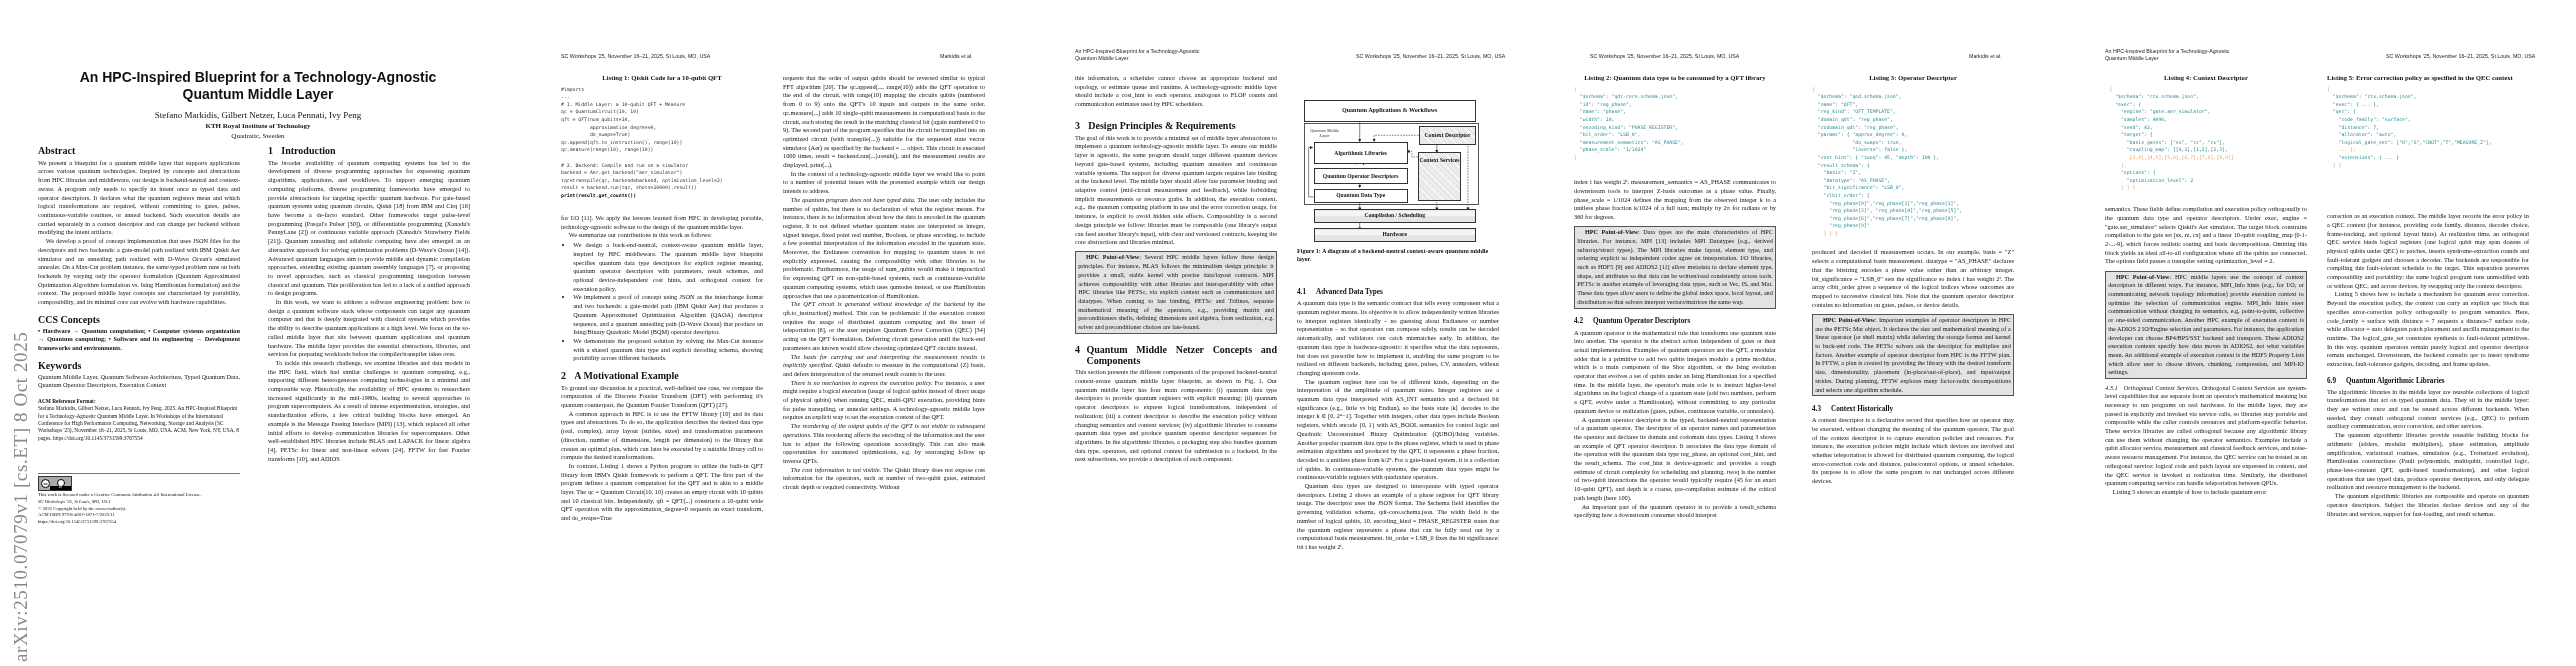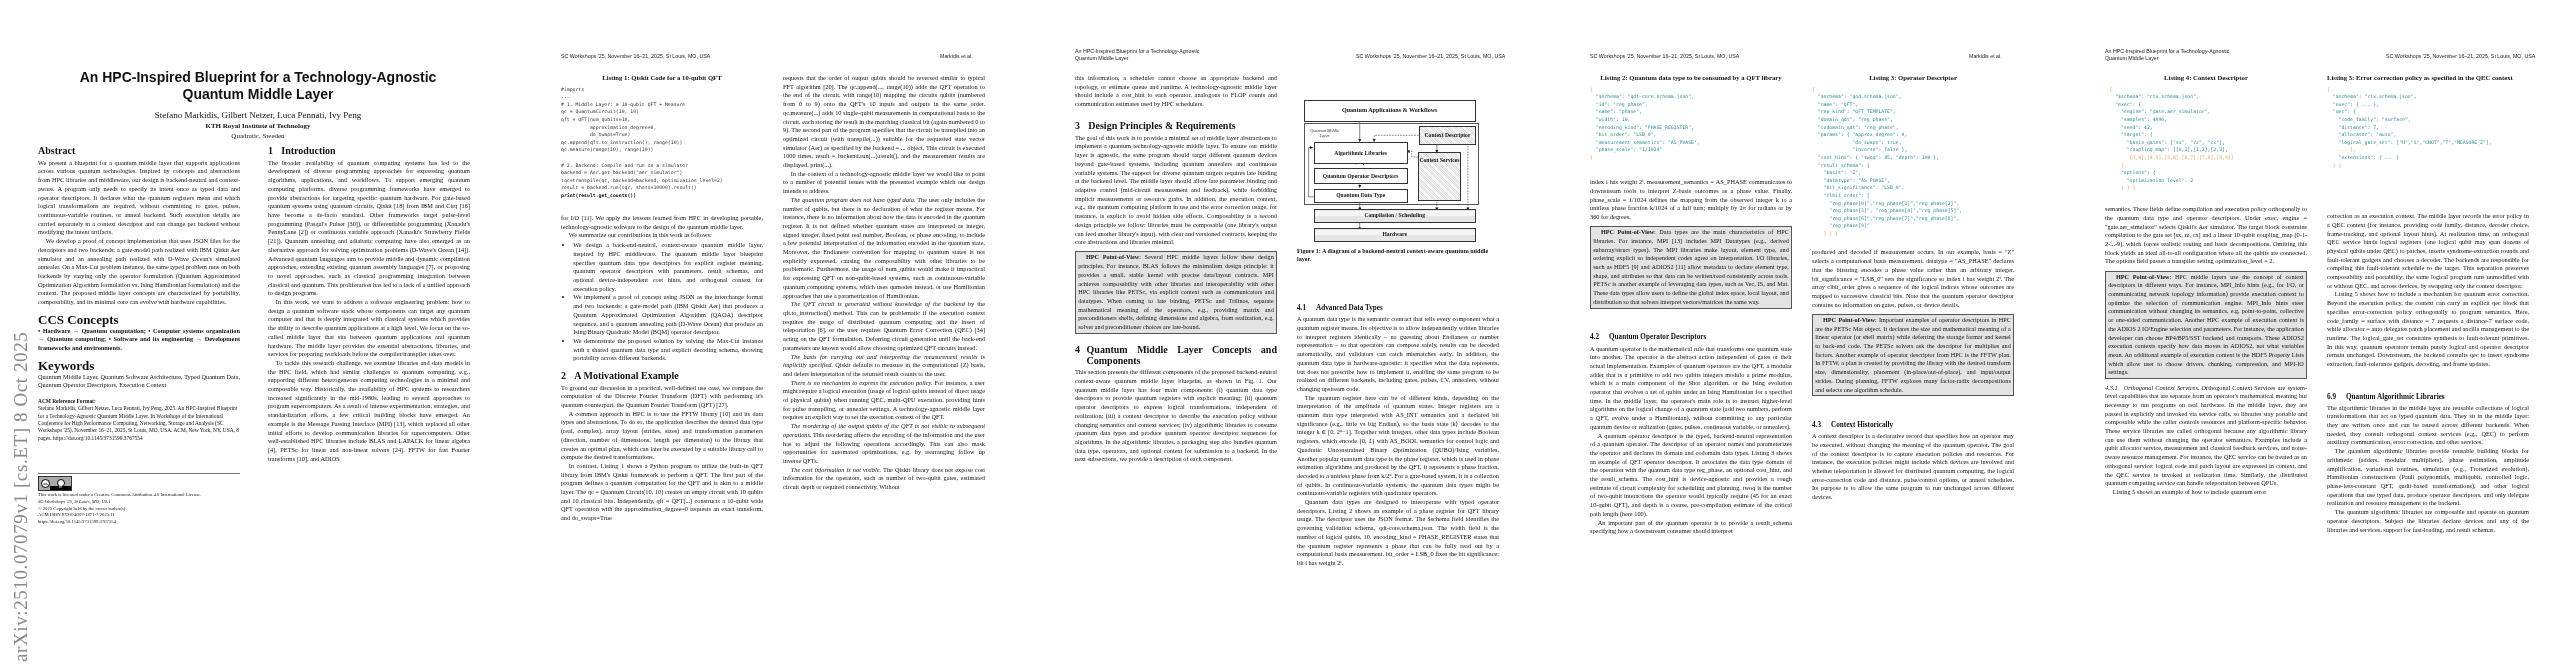--- a/index.html
+++ b/index.html
@@ -15,22 +15,22 @@
   .col { position:absolute; width:202px; font-size:6.3px; line-height:8.7px; text-align:justify; hyphens:auto; }
   .col p { margin:0; text-indent:7.8px; }
   .col p.noindent { text-indent:0; }
   h1.title { position:absolute; left:46px; width:424px; top:69px; margin:0; text-align:center;
      font-family:"Liberation Sans",sans-serif; font-weight:bold; font-size:14px; line-height:17px; }
   .authors { position:absolute; left:46px; width:424px; top:110px; text-align:center; font-size:9px; line-height:11px; }
   .affil { position:absolute; left:46px; width:424px; text-align:center; font-size:7px; line-height:9.4px; }
   h2 { font-size:10px; font-weight:bold; margin:0 0 2.2px 0; line-height:10.6px; }
   h2 .num { display:inline-block; width:13.3px; }
   h3 { font-size:7.2px; font-weight:bold; margin:0 0 1.7px 0; line-height:9.4px; }
-  h3 .num { display:inline-block; width:19px;margin-top:16px; }
-  .kw-h { font-size:13px; font-weight:bold; margin:9px 0 2.2px; }
+  h3 .num { display:inline-block; width:19px; }
+  .kw-h { font-size:10px; font-weight:bold; margin:9px 0 2.2px; }
   .listing-title { text-align:center; font-weight:bold; font-size:6.7px; margin:0 0 3.3px; line-height:8.3px; }
   pre.code { margin:0; font-family:"DejaVu Sans Mono","Liberation Mono",monospace; font-size:4.8px;
      line-height:7.6px; white-space:pre; text-align:left; color:#333; }
   pre.json { color:#2a8a8f; }
   .brace { color:#e8a35a; }
   .kw { font-weight:bold; color:#000; }
   .hpc-box { border:0.7px solid #555; background:#e3e3e3; padding:1.1px 2.2px; margin:4.4px 0; font-size:6.2px; line-height:8.7px; }
   .hpc-box b { font-weight:bold; }
   ul.contrib { margin:1.1px 0 0 0; padding-left:12.2px; }
   ul.contrib li { margin:0; }
@@ -164,21 +164,21 @@
     <p class="noindent">this information, a scheduler cannot choose an appropriate backend and topology, or estimate queue and runtime. A technology-agnostic middle layer should include a cost_hint to each operator, analogous to FLOP counts and communication estimates used by HPC schedulers.</p>
     <div style="height:12.2px;"></div>
     <h2><span class="num">3</span><span>Design Principles &amp; Requirements</span></h2>
     <p class="noindent">The goal of this work is to provide a minimal set of middle layer abstractions to implement a quantum technology-agnostic middle layer. To ensure our middle layer is agnostic, the same program should target different quantum devices beyond gate-based systems, including quantum annealers and continuous variable systems. The support for diverse quantum targets requires late binding at the backend level. The middle layer should allow late parameter binding and adaptive control (mid-circuit measurement and feedback), while forbidding implicit measurements or resource grabs. In addition, the execution context, e.g., the quantum computing platform in use and the error correction usage, for instance, is explicit to avoid hidden side effects. Composability is a second design principle we follow: libraries must be composable (one library's output can feed another library's input), with clear and versioned contracts, keeping the core abstractions and libraries minimal.</p>
     <div class="hpc-box">
       <span style="display:inline-block;width:7.8px;"></span><b>HPC Point-of-View</b><span>: Several HPC middle layers follow these design principles. For instance, BLAS follows the minimalism design principle: it provides a small, stable kernel with precise data/layout contracts. MPI achieves composability with other libraries and interoperability with other HPC libraries like PETSc, via explicit context such as communicators and datatypes. When coming to late binding, PETSc and Trilinos, separate mathematical meaning of the operators, e.g., providing matrix and preconditioners shells, defining dimensions and algebra, from realization, e.g. solver and preconditioner choices are late-bound.</span>
     </div>
     <div style="height:6.7px;"></div>
     <h2 style="display:flex;">
         <span class="num">4</span>
-        <span>Quantum Middle Layer Concepts and Components</span>
+        <span>Quantum Middle Netzer Concepts and Components</span>
       </h2>
     <p class="noindent">This section presents the different components of the proposed backend-neutral context-aware quantum middle layer blueprint, as shown in Fig. 1. Our quantum middle layer has four main components: (i) quantum data type descriptors to provide quantum registers with explicit meaning; (ii) quantum operator descriptors to express logical transformations, independent of realization; (iii) a context descriptor to describe the execution policy without changing semantics and context services; (iv) algorithmic libraries to consume quantum data types and produce quantum operator descriptor sequences for algorithms. In the algorithmic libraries, a packaging step also bundles quantum data type, operators, and optional context for submission to a backend. In the next subsections, we provide a description of each component.</p>
   </div>
 
   <div class="col" style="left:268px; top:74px;">
     <div class="fig">
       <svg width="202" height="167" viewBox="0 0 364 300">
         <defs>
           <marker id="ah" markerWidth="6" markerHeight="6" refX="5" refY="3" orient="auto">
               <path d="M0,0 L6,3 L0,6 z" fill="#222"></path>
@@ -226,21 +226,21 @@
     <p class="noindent">A quantum data type is the semantic contract that tells every component what a quantum register means. Its objective is to allow independently written libraries to interpret registers identically – no guessing about Endianess or number representation – so that operators can compose safely, results can be decoded automatically, and validators can catch mismatches early. In addition, the quantum data type is hardware-agnostic: it specifies what the data represents, but does not prescribe how to implement it, enabling the same program to be realized on different backends, including gates, pulses, CV, annealers, without changing upstream code.</p>
     <p>The quantum register here can be of different kinds, depending on the interpretation of the amplitude of quantum states. Integer registers are a quantum data type interpreted with AS_INT semantics and a declared bit significance (e.g., little vs big Endian), so the basis state |k⟩ decodes to the integer k ∈ [0, 2ⁿ−1]. Together with integers, other data types include Boolean registers, which encode {0, 1} with AS_BOOL semantics for control logic and Quadratic Unconstrained Binary Optimization (QUBO)/Ising variables. Another popular quantum data type is the phase register, which is used in phase estimation algorithms and produced by the QFT, it represents a phase fraction, decoded to a unitless phase from k/2ⁿ. For a gate-based system, it is a collection of qubits. In continuous-variable systems, the quantum data types might be continuous-variable registers with quadrature operators.</p>
     <p>Quantum data types are designed to interoperate with typed operator descriptors. Listing 2 shows an example of a phase register for QFT library usage. The descriptor uses the JSON format. The $schema field identifies the governing validation schema, qdt-core.schema.json. The width field is the number of logical qubits, 10. encoding_kind = PHASE_REGISTER states that the quantum register represents a phase that can be fully read out by a computational basis measurement. bit_order = LSB_0 fixes the bit significance: bit i has weight 2ⁱ.</p>
   </div>
 </div>
 
 <div class="page" style="left:1544px;">
   <div class="runhead" style="left:46px;">SC Workshops '25, November 16–21, 2025, St Louis, MO, USA</div>
   <div class="runhead" style="left:425px;">Markidis et al.</div>
 
-  <div class="col" style="left:46px; top:74px;">
+  <div class="col" style="left:30px; top:74px;">
     <div class="listing-title">Listing 2: Quantum data type to be consumed by a QFT library</div>
     <pre class="code json"><span class="brace">{</span>
 <span>  "$schema": "qdt-core.schema.json",</span>
 <span>  "id": "reg_phase",</span>
 <span>  "name": "phase",</span>
 <span>  "width": 10,</span>
 <span>  "encoding_kind": "PHASE_REGISTER",</span>
 <span>  "bit_order": "LSB_0",</span>
 <span>  "measurement_semantics": "AS_PHASE",</span>
 <span>  "phase_scale": "1/1024"</span>

